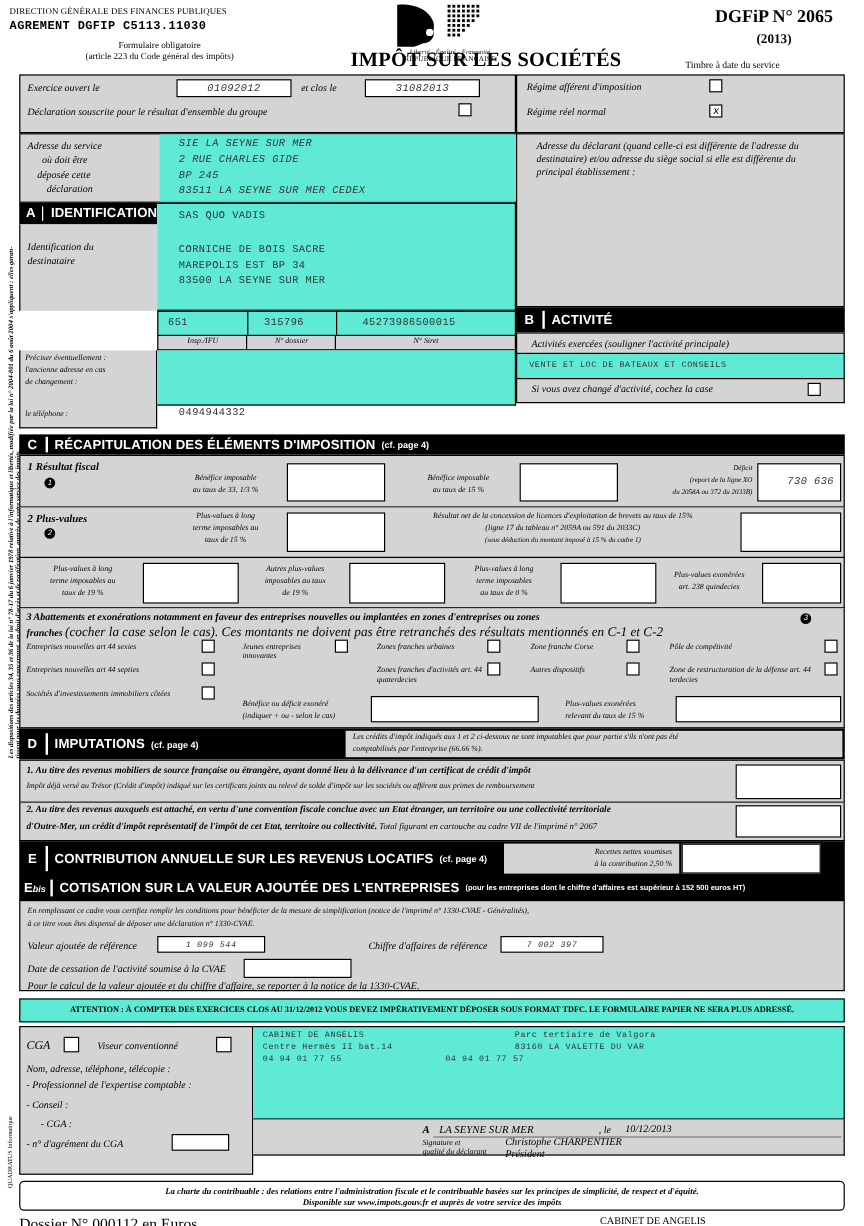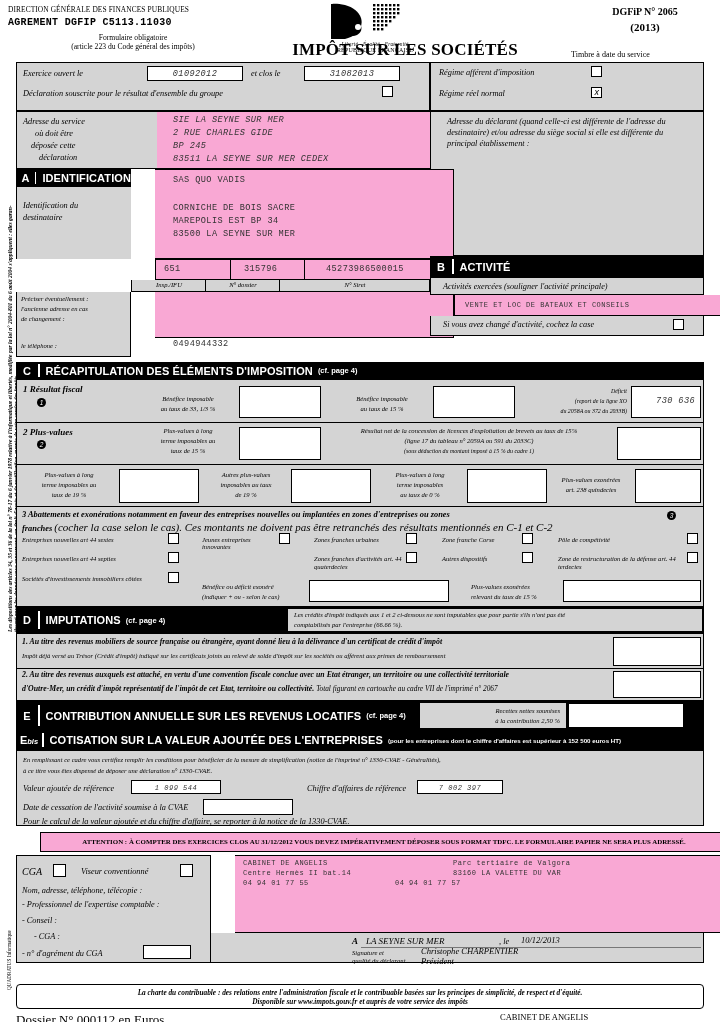--- a/index.html
+++ b/index.html
@@ -22,21 +22,21 @@
   .agrement { font-family:"Liberation Mono", monospace; font-size:10px; font-weight:bold; margin-top:3px; letter-spacing:.3px;}
   .form-oblig { text-align:center; font-size:7.6px; margin-top:5px; }
   .form-art { text-align:center; font-size:7.6px; }
   .hdr-center { position:absolute; left:315px; top:2px; width:120px; text-align:center; }
   .marianne { width:96px; height:40px; margin:0 auto; display:block; }
   .devise { font-size:5.3px; font-style:italic; letter-spacing:.2px; margin-top:-1px;}
   .repub { font-size:6px; letter-spacing:.2px; }
   .impot-title { position:absolute; left:240px; top:40px; width:330px; text-align:center;
       font-family:"Liberation Serif", serif; font-weight:bold; font-size:17px; letter-spacing:.2px;}
   .hdr-right { position:absolute; left:575px; top:6px; width:140px; text-align:center; }
-  .dgfip-no { font-weight:bold; font-size:10px; }
+  .dgfip-no { font-weight:bold; font-size:15px; }
   .dgfip-year { font-weight:bold; font-size:11px; margin-top:4px; }
   .timbre { position:absolute; left:508px; top:50px; width:205px; text-align:center; font-size:8px;}
 
   
   .side-vert {
     position:absolute; left:2px; top:112px; width:14px; height:520px;
   }
   .side-vert span {
     display:block; transform:rotate(-90deg); transform-origin: left top;
     white-space:nowrap; font-size:5.6px; font-style:italic; font-weight:bold;
@@ -47,21 +47,21 @@
     position:absolute; left:2px; top:890px; width:12px; height:110px;
   }
   .side-qa span {
     display:block; transform:rotate(-90deg); transform-origin:left top;
     white-space:nowrap; font-size:5.2px; position:absolute; left:4px; top:100px;
   }
 
   
   .frame { position:absolute; border:1.4px solid #000; }
   .grayblk { background:#d4d4d4;font-style:italic; }
-  .white { background:#f9a8d4;margin-left:24px; }
+  .white { background:#5eead4; }
 
   .lbl { font-size:8.3px; line-height:1.12; }
   .lbl-sm { font-size:6.6px; line-height:1.12; }
   .lbl-xs { font-size:5.9px; line-height:1.1; }
   .mono { font-family:"Liberation Mono", monospace; font-size:8.6px; letter-spacing:.4px; color:#333; }
   .mono-sm { font-family:"Liberation Mono", monospace; font-size:7px; letter-spacing:.5px; color:#333;}
 
   .inbox { border:1.2px solid #000; background:#fff; position:absolute; }
   .ckbox { border:1.1px solid #000; background:#fff; position:absolute; width:11px; height:11px; }
   .ckbox.checked::after{ content:"x"; position:absolute; left:2.5px; top:-1px; font-size:9px; font-family:"Liberation Sans",sans-serif;}
@@ -457,21 +457,21 @@
       <div class="mono-sm ctr" style="padding-top:3px;"></div>
     </div>
 
     <div class="lbl" style="position:absolute;left:6px;top:66px;">Pour le calcul de la valeur ajoutée et du chiffre d'affaire, se reporter à la notice de la 1330-CVAE.</div>
   </div>
 
   <div class="frame white" style="left:16px; top:832px; width:688px; height:20px;">
     <div class="bold ctr" style="font-size:6.9px;padding-top:5px;">ATTENTION : À COMPTER DES EXERCICES CLOS AU 31/12/2012 VOUS DEVEZ IMPÉRATIVEMENT DÉPOSER SOUS FORMAT TDFC. LE FORMULAIRE PAPIER NE SERA PLUS ADRESSÉ.</div>
   </div>
 
-  <div class="frame grayblk" style="left:16px; top:855px; width:195px; height:108px;">
+  <div class="frame grayblk" style="left:16px; top:855px; width:195px; height:124px;">
     <div class="lbl" style="position:absolute;left:5px;top:10px;font-size:10px;">CGA</div>
     <div class="ckbox" style="left:36px;top:8px;width:13px;height:13px;"></div>
     <div class="lbl" style="position:absolute;left:64px;top:11px;">Viseur conventionné</div>
     <div class="ckbox" style="left:163px;top:8px;width:13px;height:13px;"></div>
     <div class="lbl" style="position:absolute;left:5px;top:30px;">Nom, adresse, téléphone, télécopie :</div>
     <div class="lbl" style="position:absolute;left:5px;top:44px;">- Professionnel de l'expertise comptable :</div>
     <div class="lbl" style="position:absolute;left:5px;top:60px;">- Conseil :</div>
     <div class="lbl" style="position:absolute;left:5px;top:76px;margin-left:12px;">- CGA :</div>
     <div class="lbl" style="position:absolute;left:5px;top:93px;">- n° d'agrément du CGA</div>
     <div class="inbox" style="left:126px;top:89px;width:48px;height:14px;">

